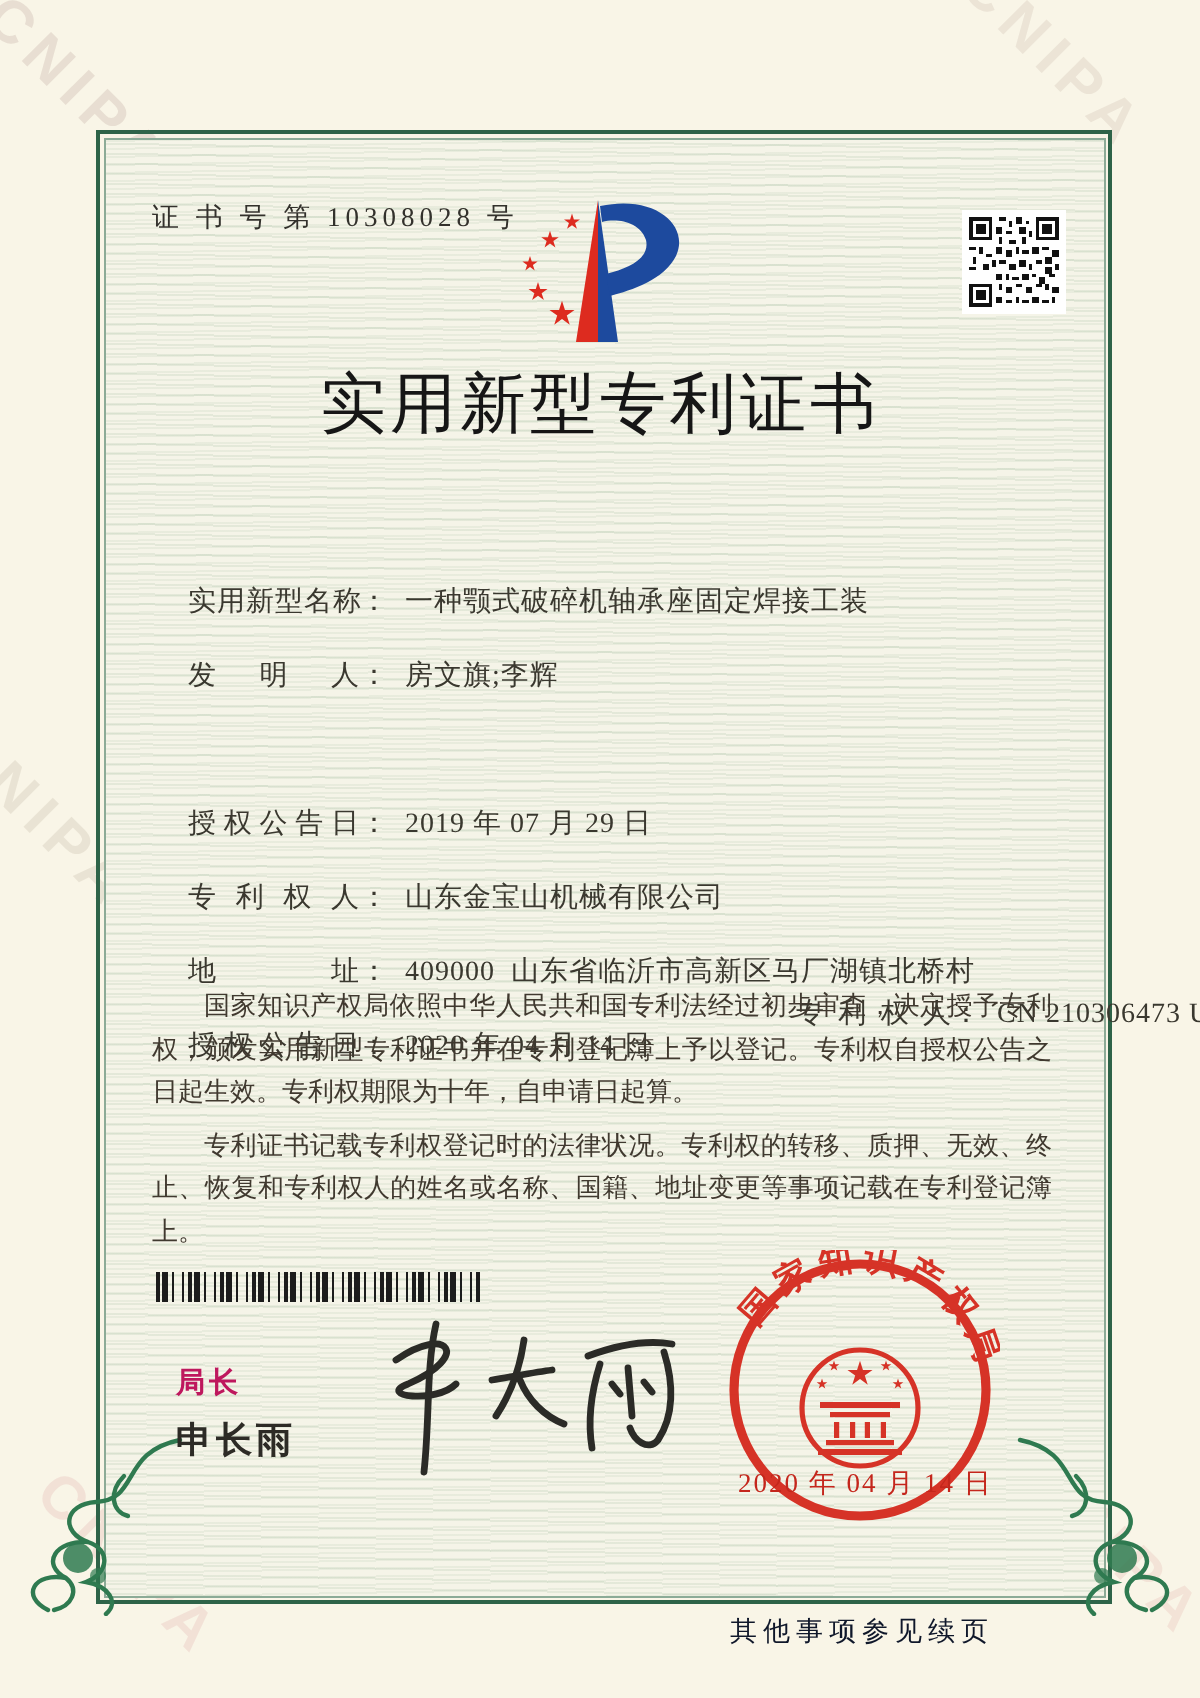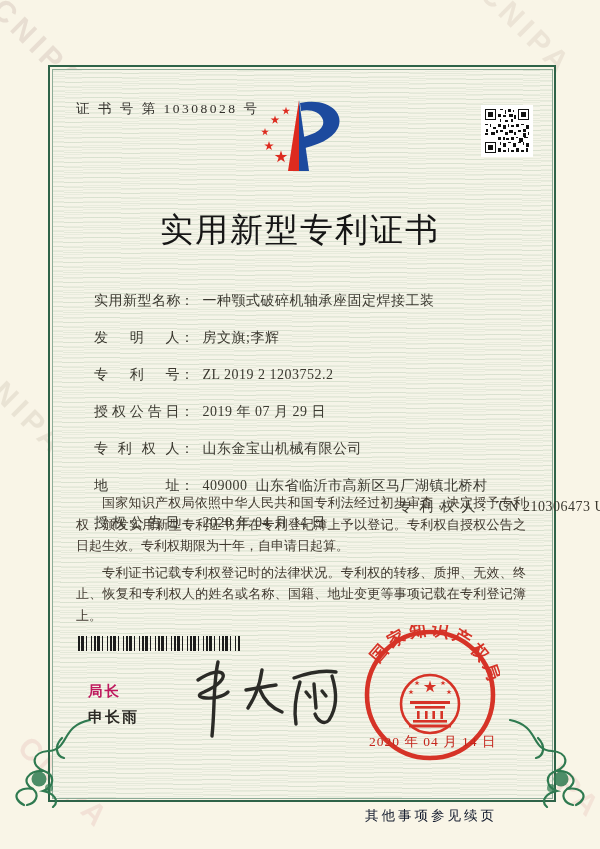--- a/index.html
+++ b/index.html
@@ -19,35 +19,35 @@
     border:2.5px solid #2e6348;}
   .frame-inner{position:absolute;inset:1.5px;border:1.5px solid #8cab97;
     background:
       repeating-linear-gradient(181deg, rgba(122,162,124,.14) 0 1px, transparent 1px 5px),
       repeating-linear-gradient(179deg, rgba(122,162,124,.10) 0 1px, transparent 1px 4px),
       #f5f4e8;}
   .cert-no{position:absolute;left:76px;top:100px;font-size:13.5px;letter-spacing:2.5px;color:#33312c;}
   .logo{position:absolute;left:252px;top:97px;}
   .qr{position:absolute;left:481px;top:105px;width:48px;height:48px;background:#fff;padding:2px;}
   .title{position:absolute;left:0;top:180px;width:600px;text-align:center;
-    font-size:33px;letter-spacing:2px;color:#161616;font-weight:500;margin-top:28px;}
+    font-size:33px;letter-spacing:2px;color:#161616;font-weight:500;}
   .row{position:absolute;left:78px;font-size:14px;letter-spacing:.5px;color:#3a382f;white-space:pre;}
   .lbl{display:inline-block;width:86px;text-align:justify;text-align-last:justify;vertical-align:bottom;margin-top:26px;}
   .colon{margin-right:8px;}
   .grant-no{position:absolute;left:320px;top:0;white-space:pre;}
   .paras{position:absolute;left:76px;top:492px;width:450px;font-size:13px;
     line-height:21.5px;text-align:justify;color:#40392f;}
   .paras p{margin:0 0 5px 0;text-indent:2em;}
   .barcode{position:absolute;left:78px;top:636px;width:163px;height:15px;
     background:repeating-linear-gradient(90deg,#1c1c1c 0 2px,transparent 2px 3px,
       #1c1c1c 3px 6px,transparent 6px 8px,#1c1c1c 8px 9px,transparent 9px 13px,
       #1c1c1c 13px 14px,transparent 14px 16px);}
   .bureau-title{position:absolute;left:88px;top:682px;font-size:14.5px;font-weight:600;
     letter-spacing:2px;font-family:"Liberation Sans","DejaVu Sans",sans-serif;color:#be185d;}
-  .bureau-name{position:absolute;left:88px;top:708px;font-size:15px;font-weight:600;
+  .bureau-name{position:absolute;left:88px;top:708px;font-size:18px;font-weight:600;
     letter-spacing:2px;font-family:"Liberation Sans","DejaVu Sans",sans-serif;color:#2d2b26;}
   .signature{position:absolute;left:182px;top:650px;}
   .seal{position:absolute;left:360px;top:625px;}
   .seal-date{position:absolute;left:369px;top:733px;width:130px;font-size:13.5px;
     color:#c4261c;letter-spacing:1px;white-space:pre;}
   .page-info{position:absolute;left:48px;top:773px;width:504px;text-align:center;
     font-size:12px;letter-spacing:1px;color:#33312c;}
   .footer-note{position:absolute;left:0;top:807px;width:497px;text-align:right;
     font-size:13.5px;letter-spacing:3px;color:#0f172a;}
   .flourish{position:absolute;width:92px;height:92px;}
@@ -181,23 +181,20 @@
   </svg>
 
   <div class="title">实用新型专利证书</div>
 
   <div class="row" style="top:250px;">
     <span class="lbl">实用新型名称</span><span class="colon">：</span><span class="val">一种颚式破碎机轴承座固定焊接工装</span>
   </div>
   <div class="row" style="top:287px;">
     <span class="lbl">发明人</span><span class="colon">：</span><span class="val">房文旗;李辉</span>
   </div>
-  <div class="row" style="top:324px;">
-    <span class="lbl">专利号</span><span class="colon">：</span><span class="val">ZL 2019 2 1203752.2</span>
-  </div>
   <div class="row" style="top:361px;">
     <span class="lbl">授权公告日</span><span class="colon">：</span><span class="val">2019 年 07 月 29 日</span>
   </div>
   <div class="row" style="top:398px;">
     <span class="lbl">专利权人</span><span class="colon">：</span><span class="val">山东金宝山机械有限公司</span>
   </div>
   <div class="row" style="top:435px;">
     <span class="lbl">地址</span><span class="colon">：</span><span class="val">409000  山东省临沂市高新区马厂湖镇北桥村</span>
   </div>
   <div class="row" style="top:472px;width:470px;">

